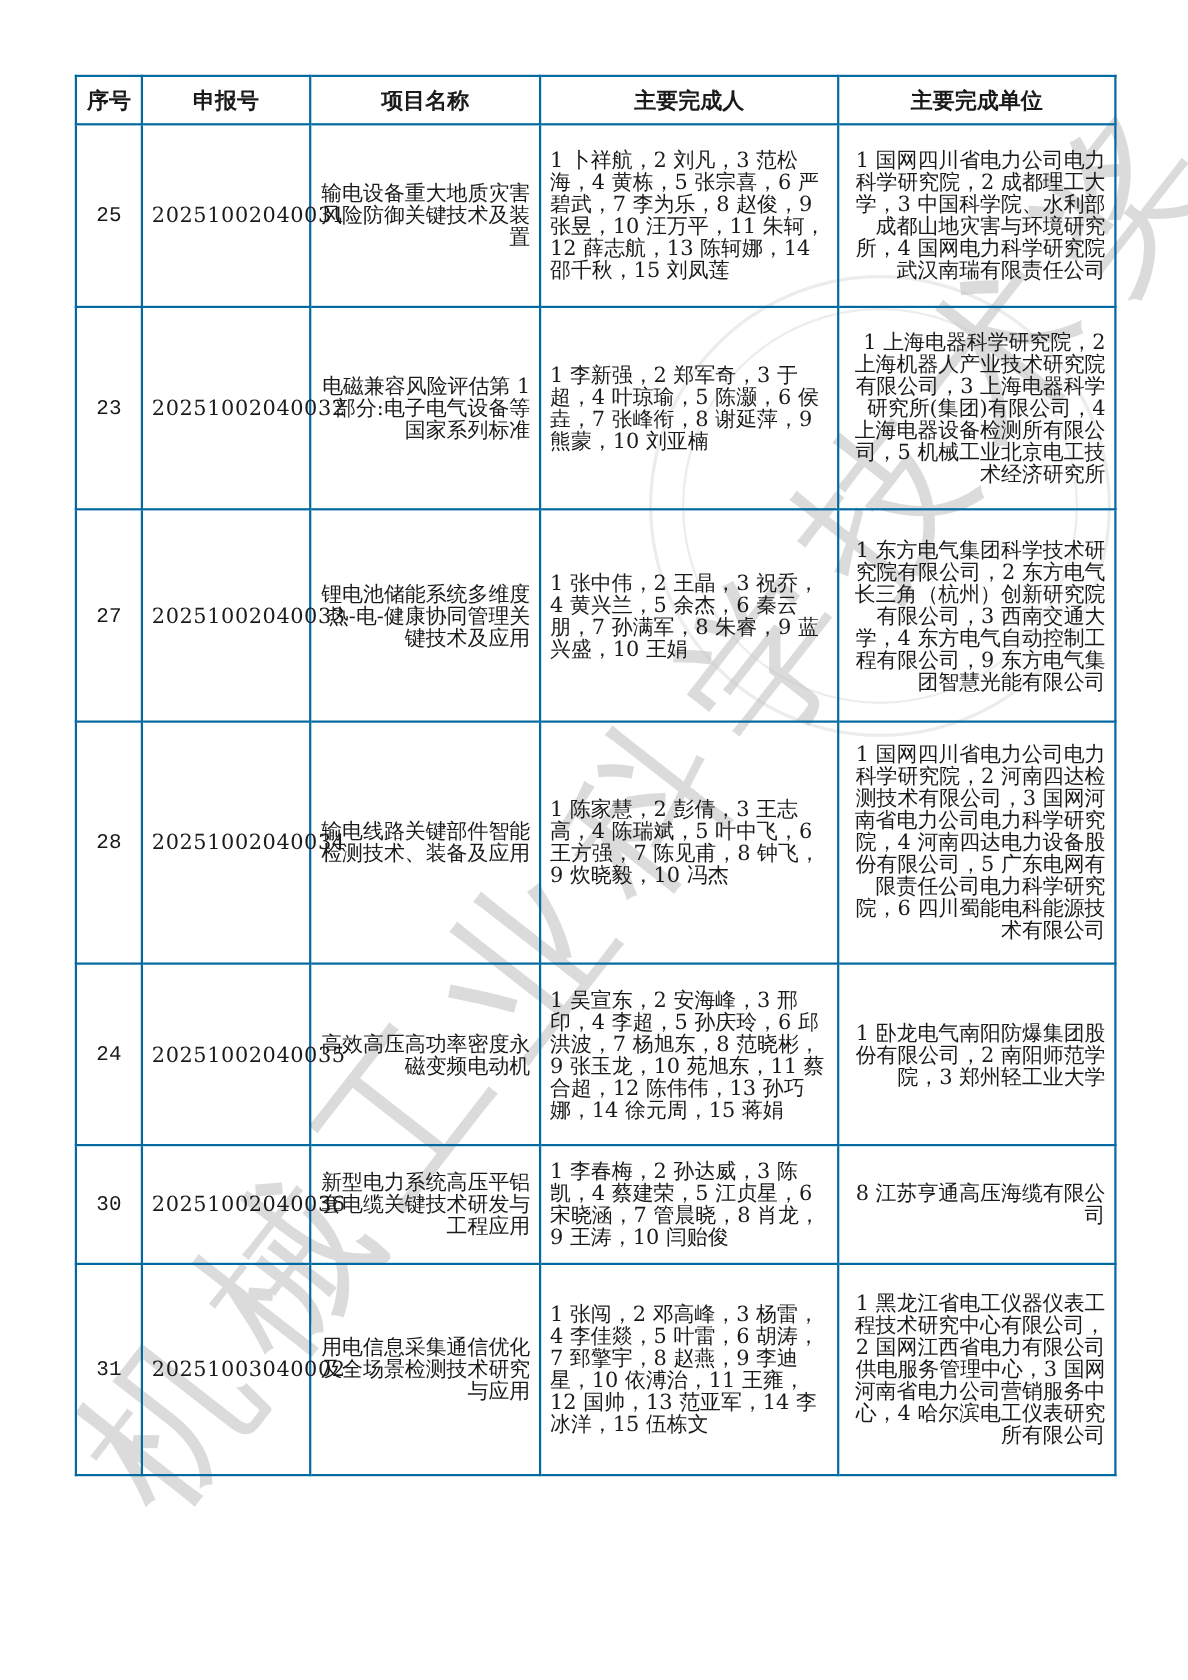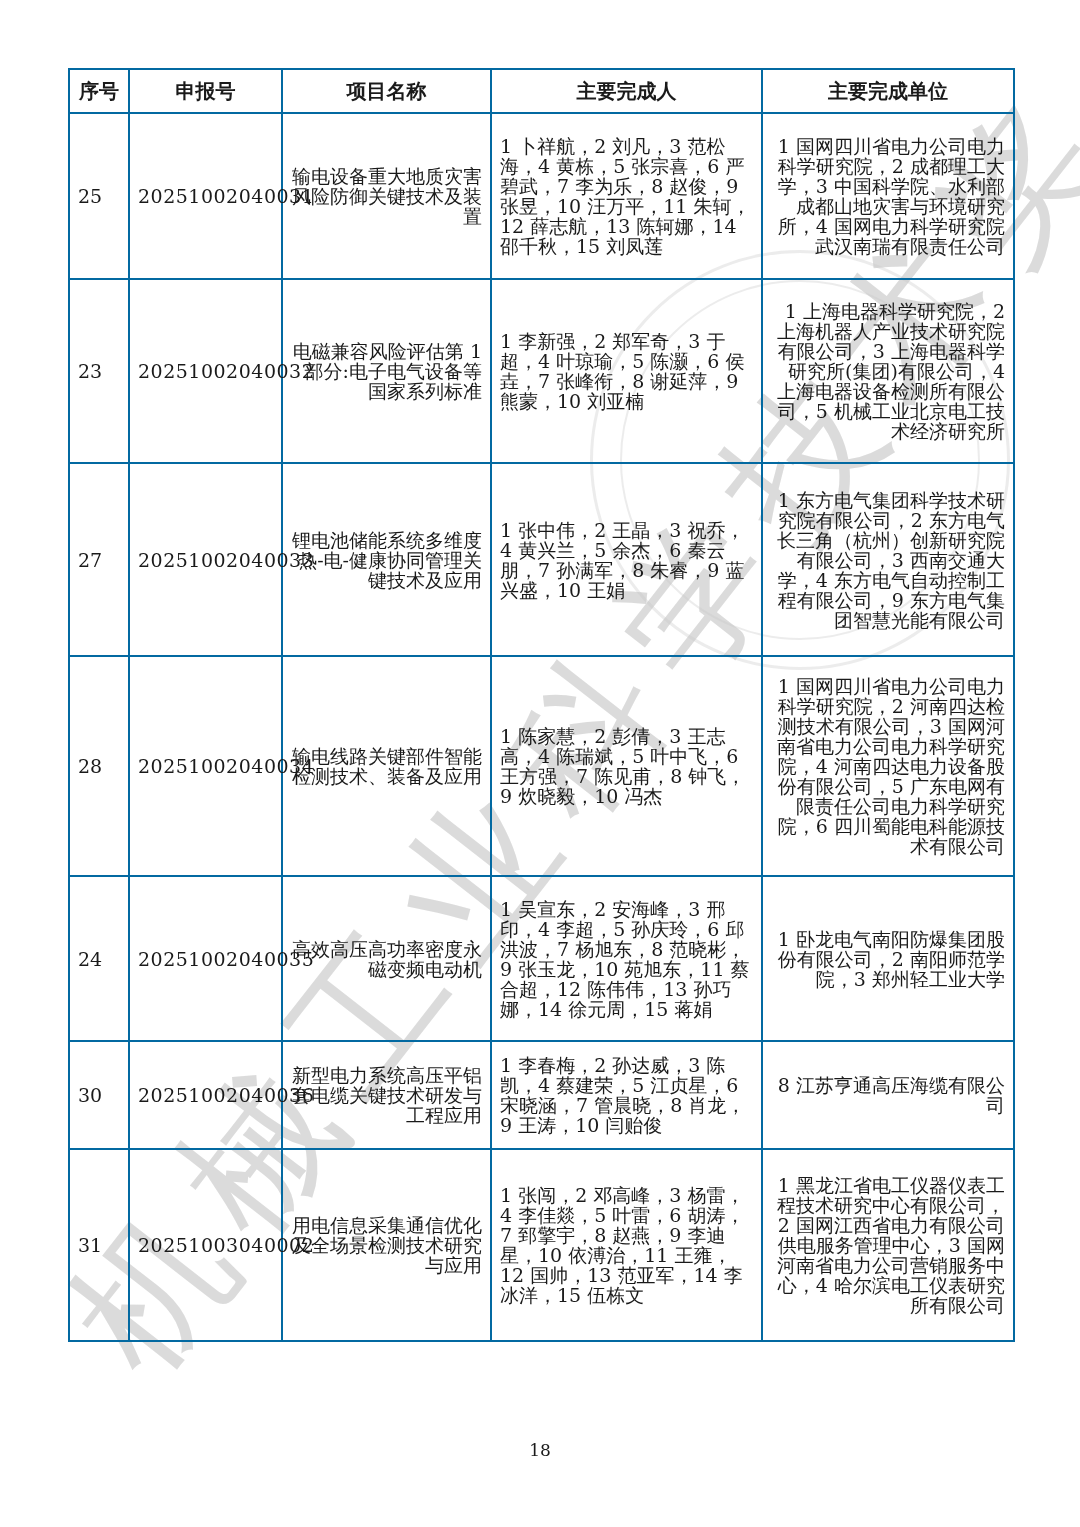--- a/index.html
+++ b/index.html
@@ -63,21 +63,21 @@
     height: 44px;
     font-size: 20px;
     font-weight: bold;
     text-align: center;
   }
   table.awards td {
     font-size: 19px;
     line-height: 20px;
     padding: 0 8px;
   }
-  td.c0 { text-align: left; }
+  td.c0 { text-align: center; font-family: Liberation Mono, monospace; }
   td.c1 { text-align: center; letter-spacing: 0.5px; }
   td.c2 { text-align: right; padding: 6px 12px; }
   td.c3 { text-align: left; }
   td.c4 { text-align: right; }
   tbody tr:nth-child(1) td { height: 166px; }
   tbody tr:nth-child(2) td { height: 184px; border-radius: 21px; }
   tbody tr:nth-child(3) td { height: 193px; }
   tbody tr:nth-child(4) td { height: 220px; }
   tbody tr:nth-child(5) td { height: 165px; }
   tbody tr:nth-child(6) td { height: 108px; }
@@ -164,15 +164,14 @@
         <tr>
           <td class="c0">31</td>
           <td class="c1">20251003040002</td>
           <td class="c2">用电信息采集通信优化及全场景检测技术研究与应用</td>
           <td class="c3">1 张闯，2 邓高峰，3 杨雷，4 李佳燚，5 叶雷，6 胡涛，7 郅擎宇，8 赵燕，9 李迪星，10 依溥治，11 王雍，12 国帅，13 范亚军，14 李冰洋，15 伍栋文</td>
           <td class="c4">1 黑龙江省电工仪器仪表工程技术研究中心有限公司，2 国网江西省电力有限公司供电服务管理中心，3 国网河南省电力公司营销服务中心，4 哈尔滨电工仪表研究所有限公司</td>
         </tr>
       </tbody>
   </table>
 
-  <div class="page-number">18</div>
 
 </div>
 
 </body></html>

